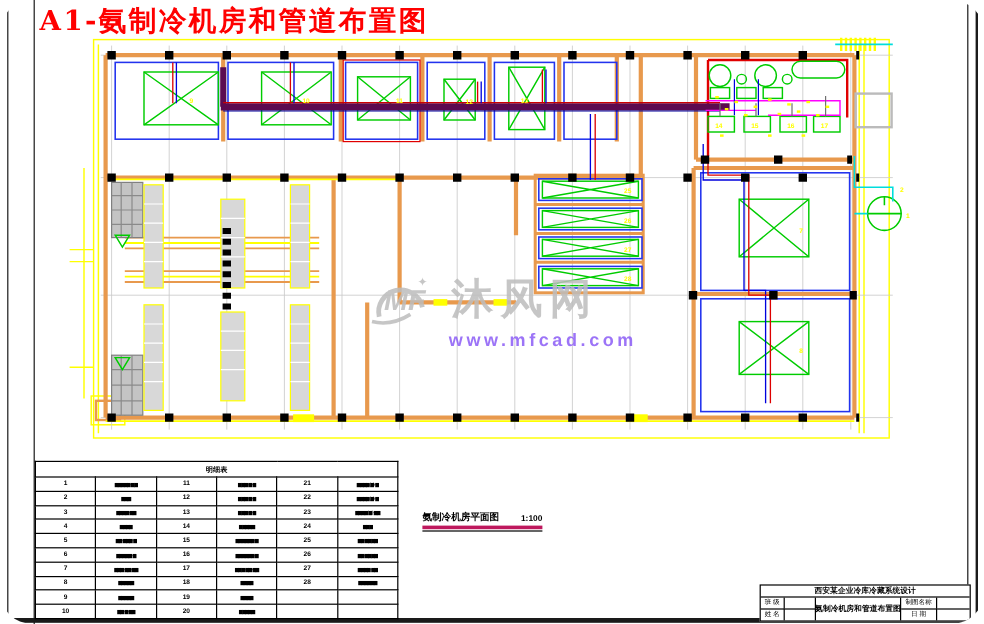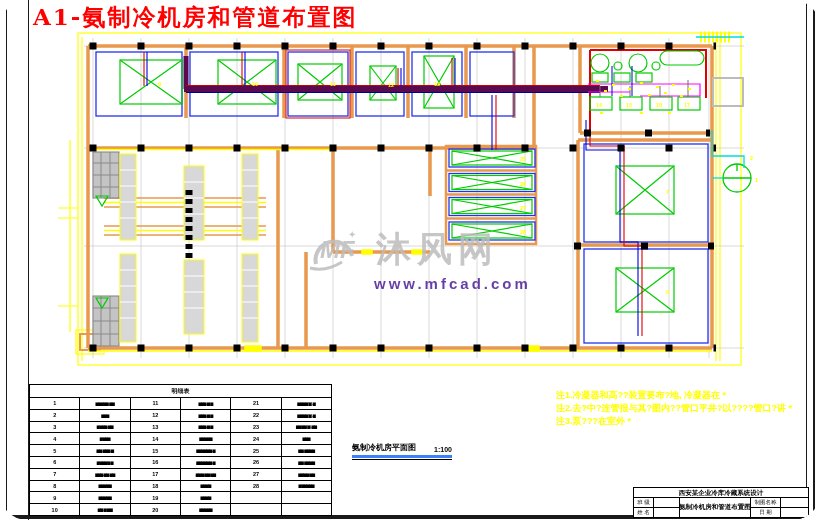--- a/index.html
+++ b/index.html
@@ -9,27 +9,27 @@
   .hline{position:absolute;left:0;background:#1a1a1a;}
   .title{position:absolute;left:33px;top:2px;margin:0;color:#ff0000;
          font-size:23px;font-weight:bold;letter-spacing:2px;white-space:nowrap;
          font-family:"DejaVu Serif","Liberation Serif",serif;}
   svg.plan{position:absolute;left:0;top:0;}
   
   .watermark{position:absolute;left:308px;top:226px;width:220px;height:66px;
              color:#bdbdbd;opacity:.85;z-index:6;pointer-events:none;}
   .wm-row{display:flex;align-items:center;gap:6px;}
   .wm-name{font-size:35px;font-weight:bold;color:#bdbdbd;letter-spacing:6px;}
-  .wm-url{font-size:15px;font-weight:bold;color:#4c1d95;letter-spacing:3px;margin:2px 0 0 66px;}
+  .wm-url{font-size:15px;font-weight:bold;color:#8b5cf6;letter-spacing:3px;margin:2px 0 0 66px;}
   
   .notes{position:absolute;left:556px;top:389px;z-index:4;}
   .notes div{color:#ffff00;font-size:9px;font-weight:bold;line-height:13px;white-space:nowrap;}
   
-  .caption{position:absolute;left:352px;top:442px;width:100px;z-index:4;
-           border-bottom:3px solid #3b82f6;padding-bottom:2px;}
+  .caption{position:absolute;left:352px;top:425px;width:100px;z-index:4;
+           border-bottom:3px solid #be185d;padding-bottom:2px;}
   .caption:after{content:"";position:absolute;left:0;right:0;bottom:-5px;border-bottom:1px solid #000;}
   .caption .cap-row{display:flex;justify-content:space-between;align-items:flex-end;}
   .cap-name{font-size:8px;font-weight:bold;color:#000;white-space:nowrap;}
   .cap-scale{font-size:7px;font-weight:bold;color:#000;}
   
   .parts{position:absolute;left:29px;top:384px;width:303px;z-index:4;}
   .parts table{border-collapse:collapse;table-layout:fixed;width:303px;}
   .parts td{border:1px solid #000;padding:0;text-align:center;vertical-align:middle;
             overflow:hidden;white-space:nowrap;}
   .parts .hdr td{height:12px;font-size:6px;font-weight:bold;}
@@ -302,25 +302,20 @@
         <path d="M8,36 A18,18 0 1 1 44,28" stroke="#bdbdbd" stroke-width="4" fill="none"></path>
         <path d="M2,40 Q18,44 34,34" stroke="#bdbdbd" stroke-width="3" fill="none"></path>
         <text x="12" y="30" font-size="24" font-weight="bold" font-style="italic" fill="#bdbdbd" font-family="'Liberation Sans',sans-serif">MF</text>
         <text x="40" y="10" font-size="10" fill="#bdbdbd">✦</text>
       </svg>
       <span class="wm-name">沐风网</span>
     </div>
     <div class="wm-url">www.mfcad.com</div>
   </div>
 
-  <div class="notes">
-    <div>注1.冷凝器和高??装置要布?地, 冷凝器在 *</div>
-    <div>注2.去?中?连管报与其?图内??管口平井?以????管口?讲 *</div>
-    <div>注3.泵???在室外 *</div>
-  </div>
 
   <div class="caption">
     <div class="cap-row">
       <span class="cap-name">氨制冷机房平面图</span>
       <span class="cap-scale">1:100</span>
     </div>
   </div>
 
   <div class="parts">
     <table>

